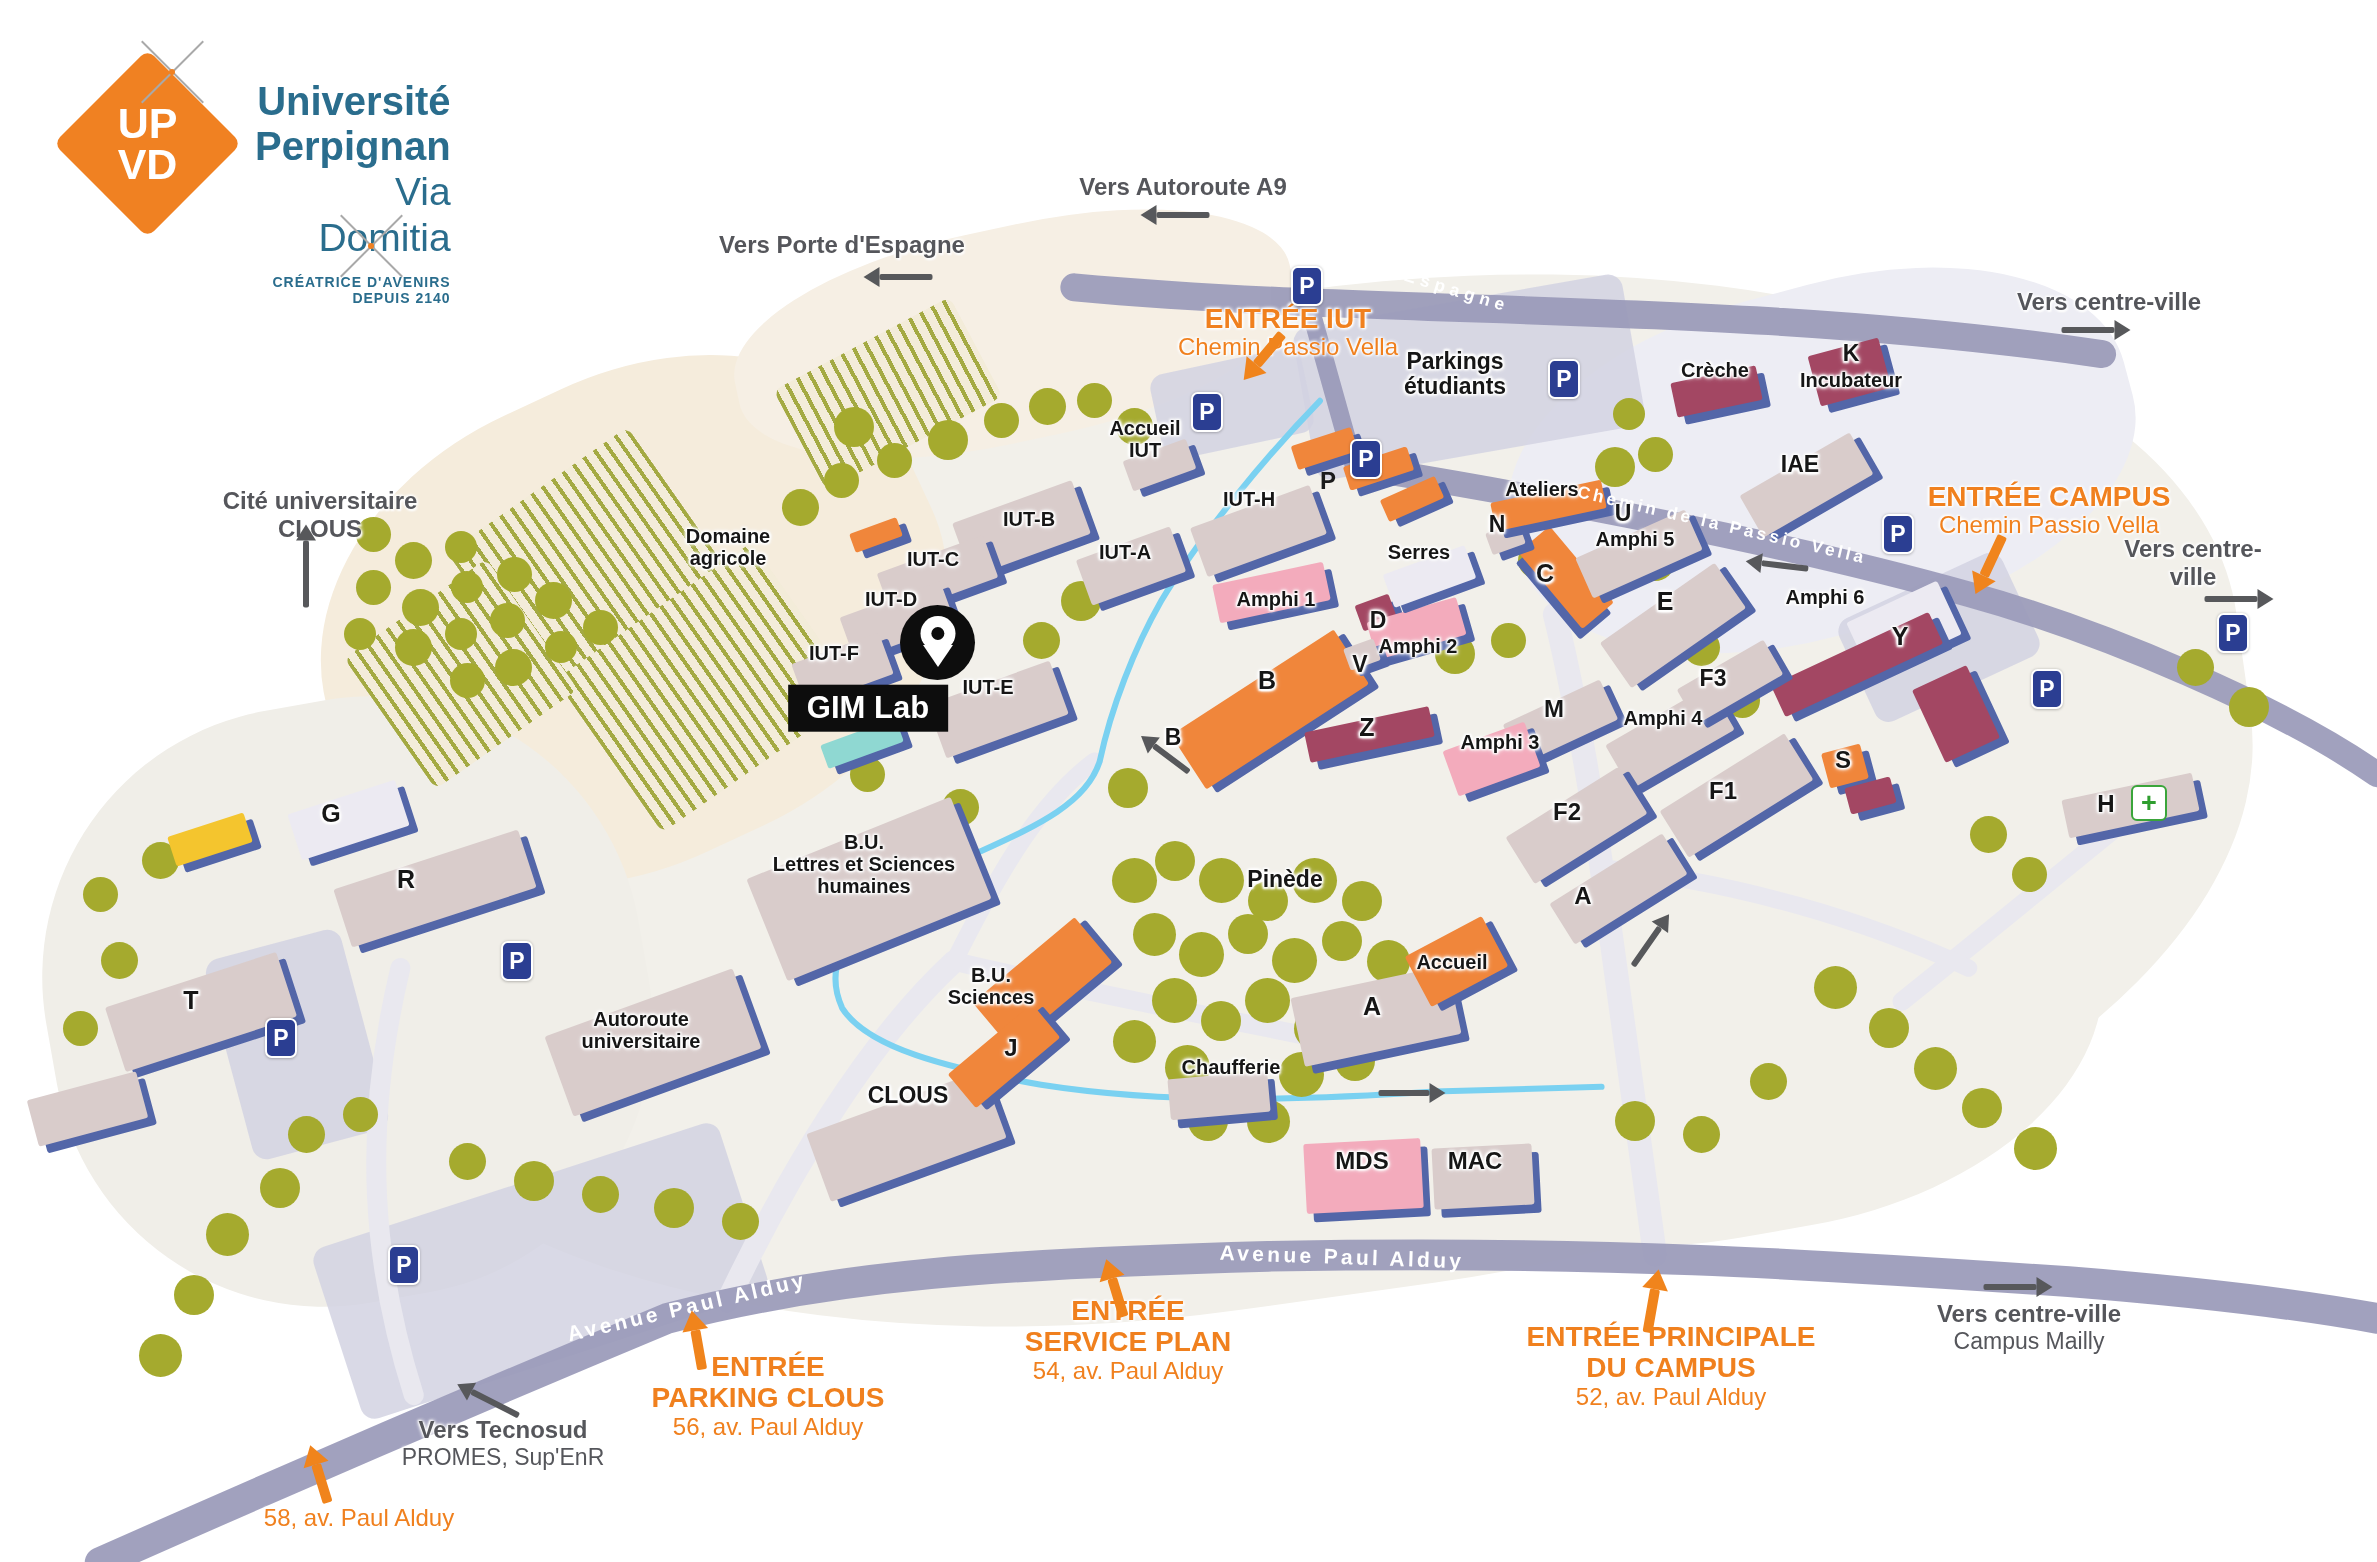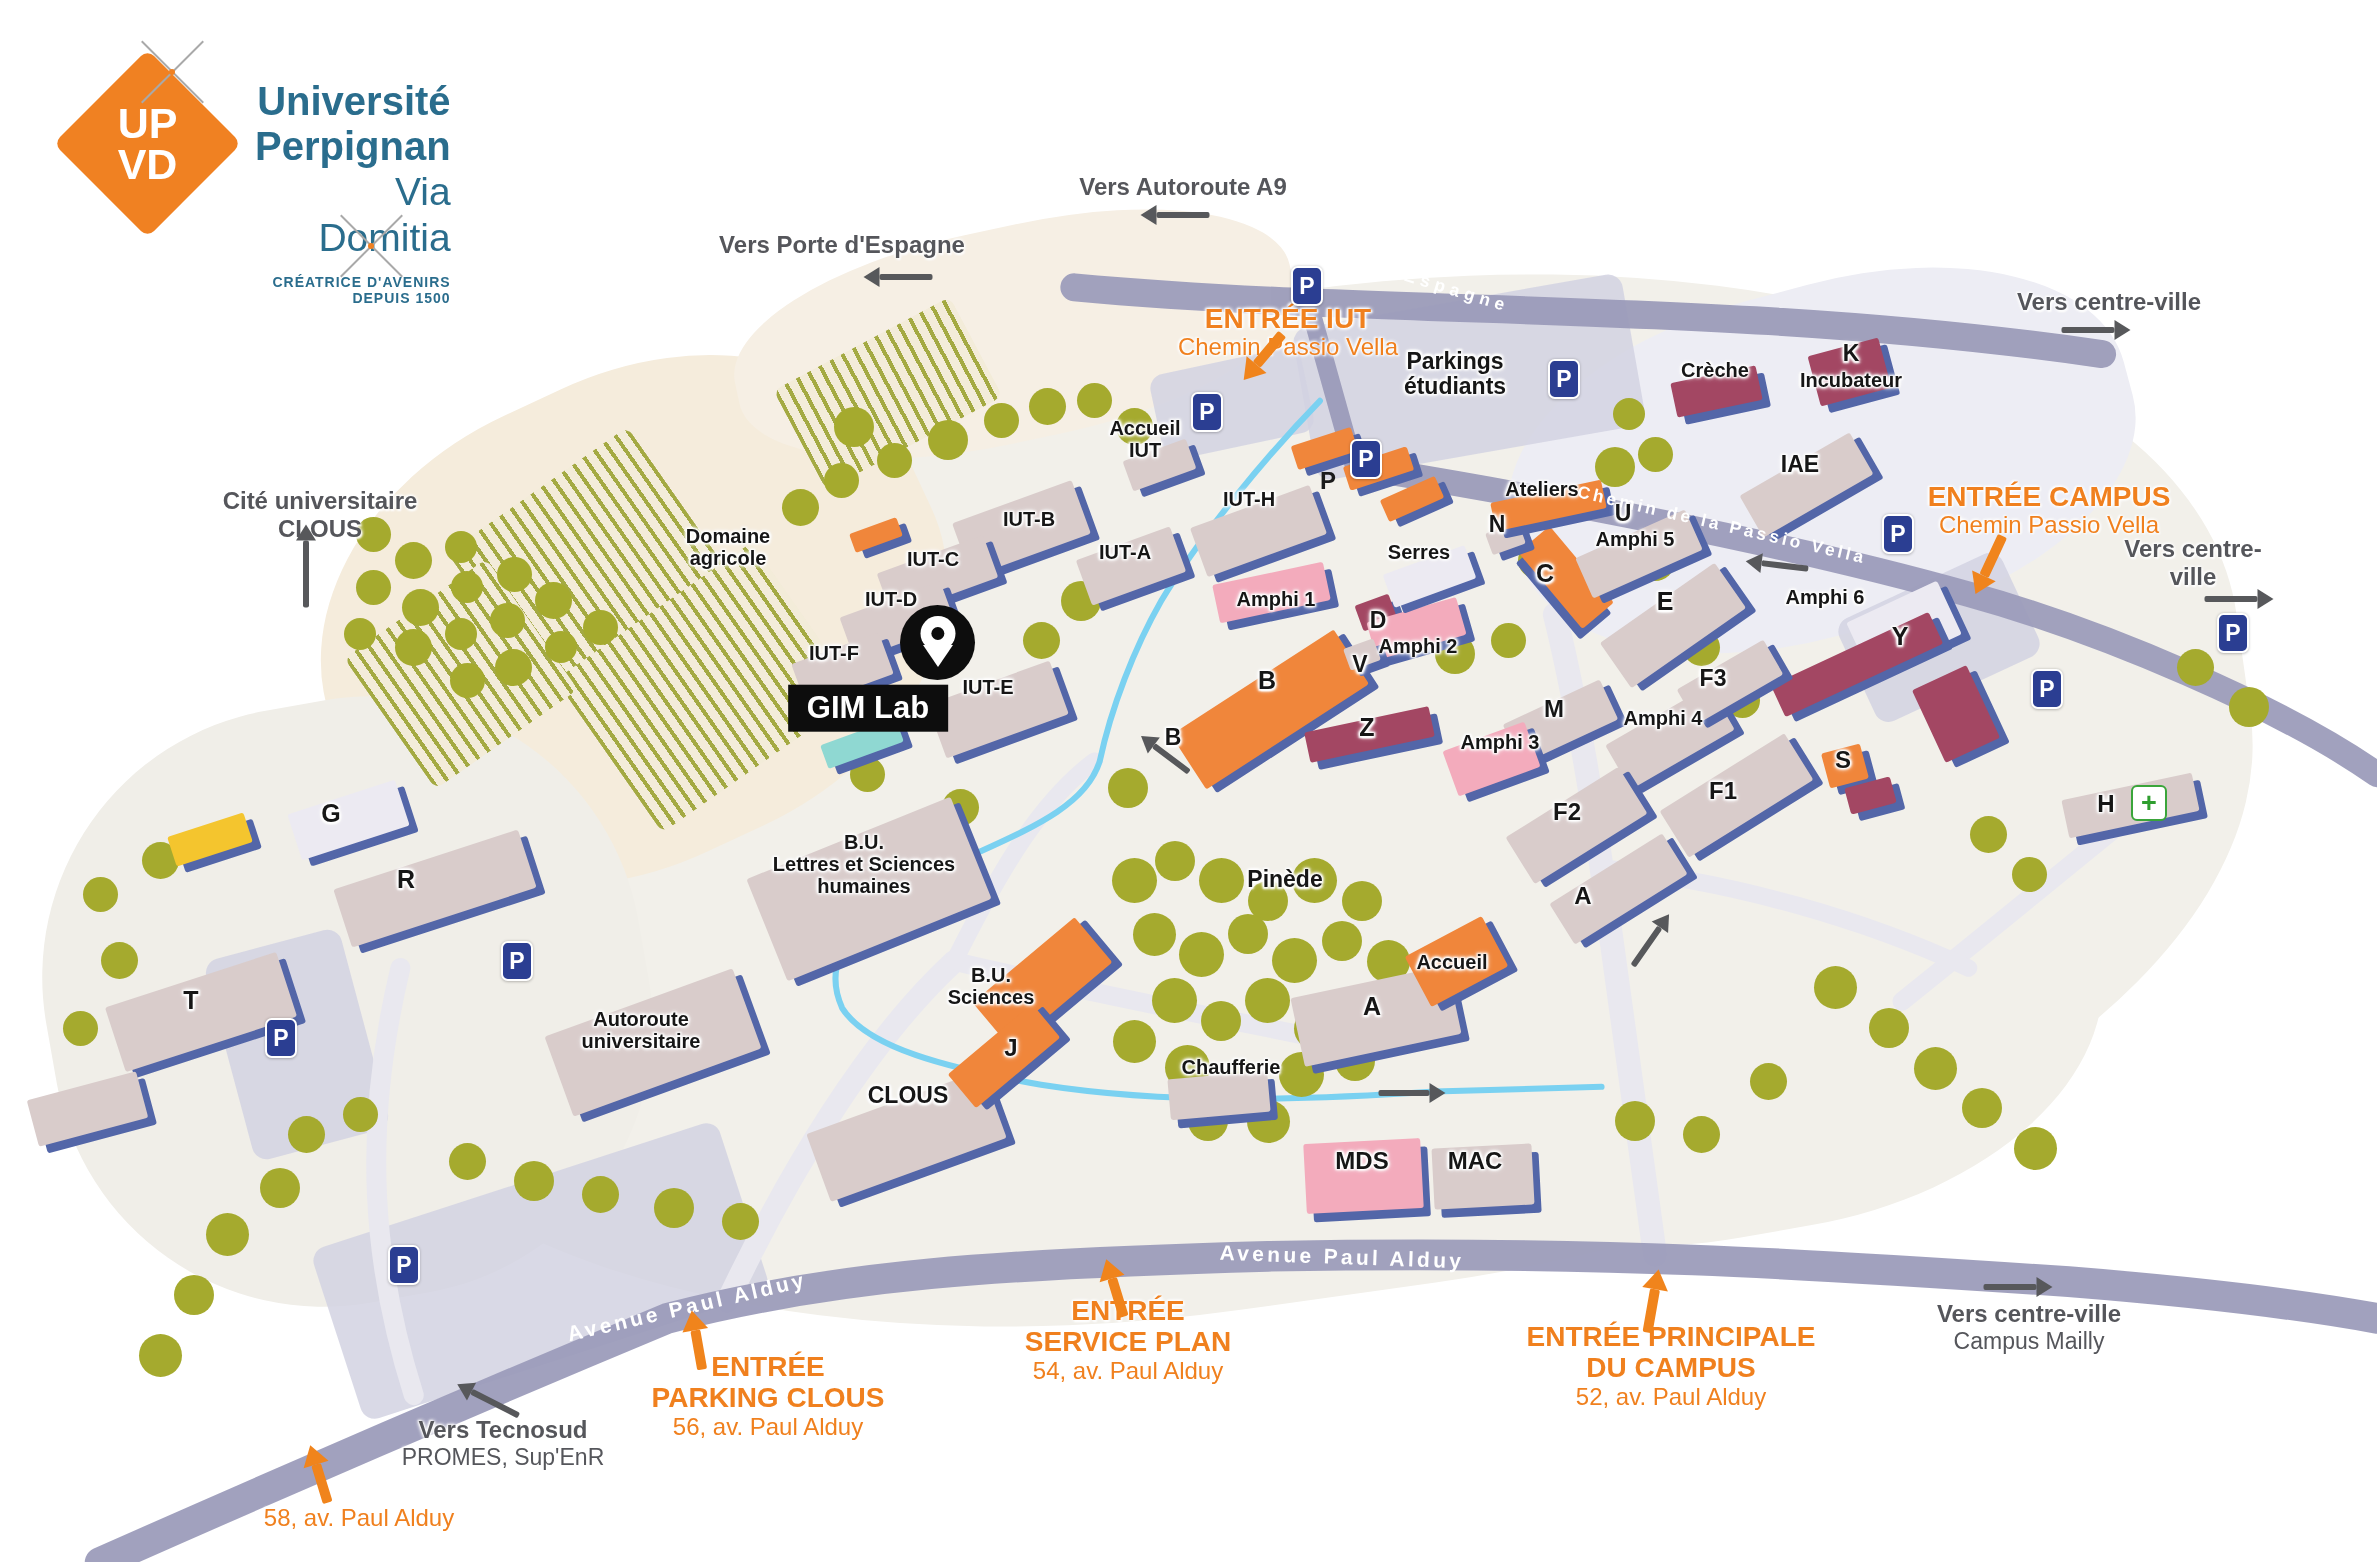--- a/index.html
+++ b/index.html
@@ -432,17 +432,17 @@
         <span class="d2" style="transform:rotate(-45deg)"></span>
         <i></i>
       </div>
     <div class="logo-diamond">
       <div class="in"><span>UP</span><br><span>VD</span></div>
     </div>
     <div class="logo-text">
       <div class="l1">Université</div>
       <div class="l1">Perpignan</div>
       <div class="l3">Via Domitia</div>
-      <div class="tag">CRÉATRICE D'AVENIRS DEPUIS 1500</div>
+      <div class="tag">CRÉATRICE D'AVENIRS DEPUIS 2140</div>
     </div>
   </div>
   </div>
 
 
 </body></html>

